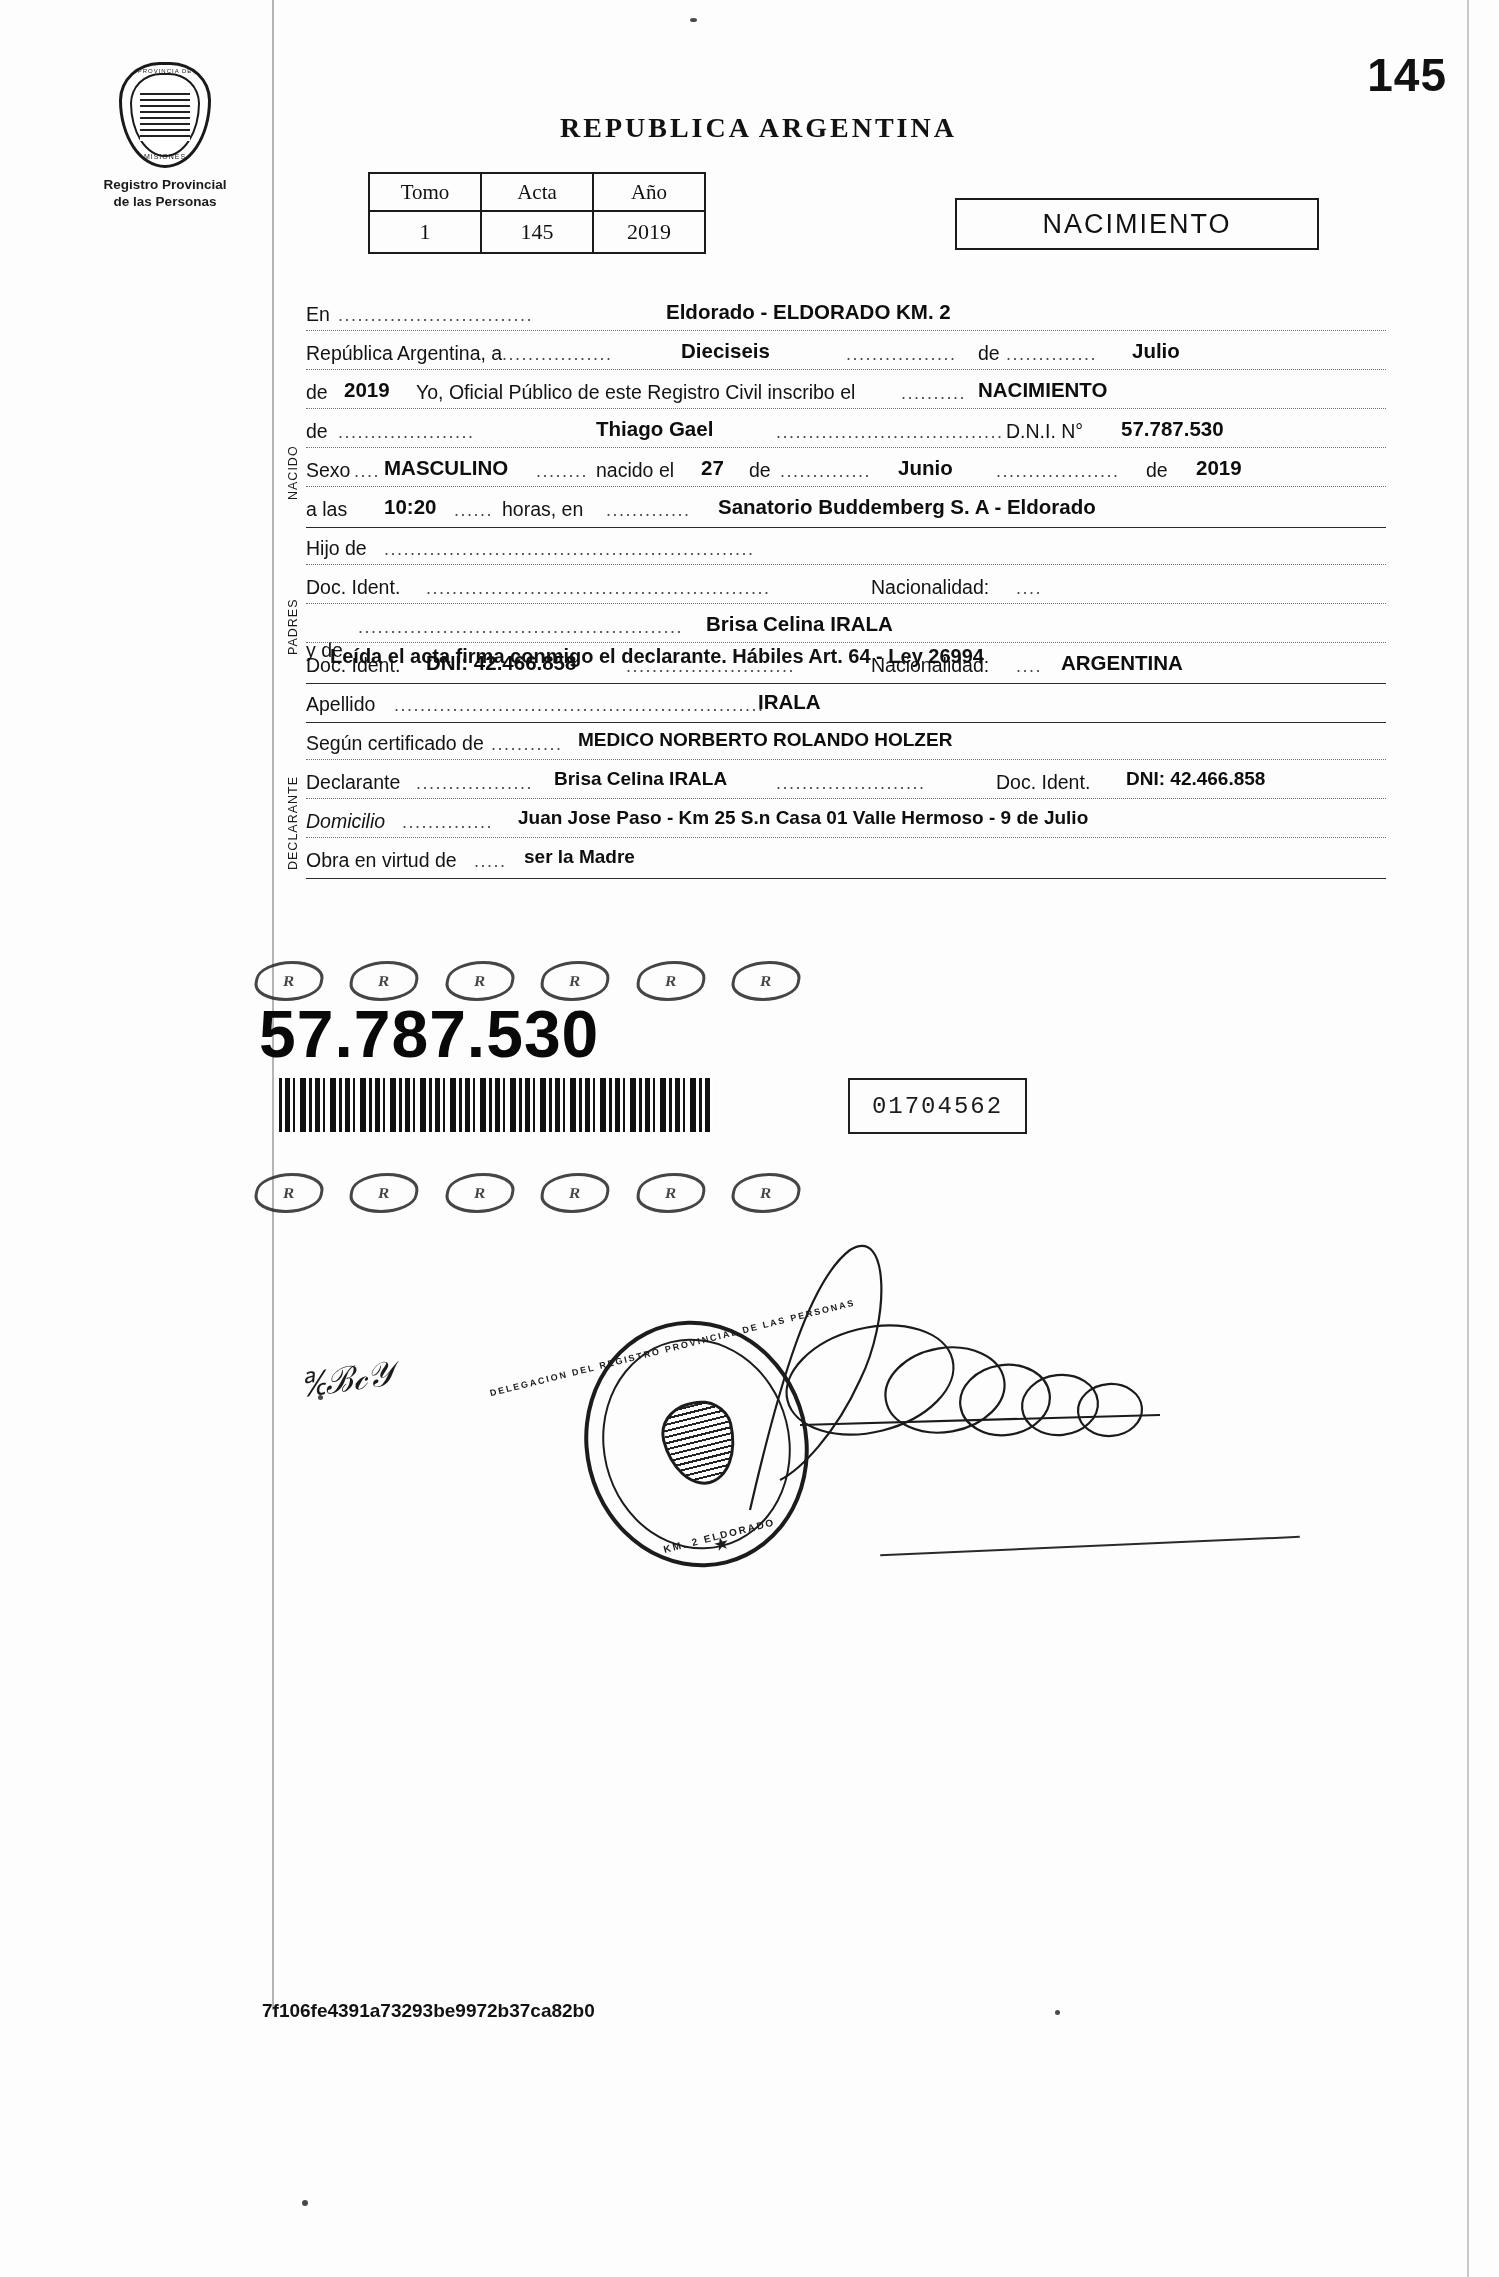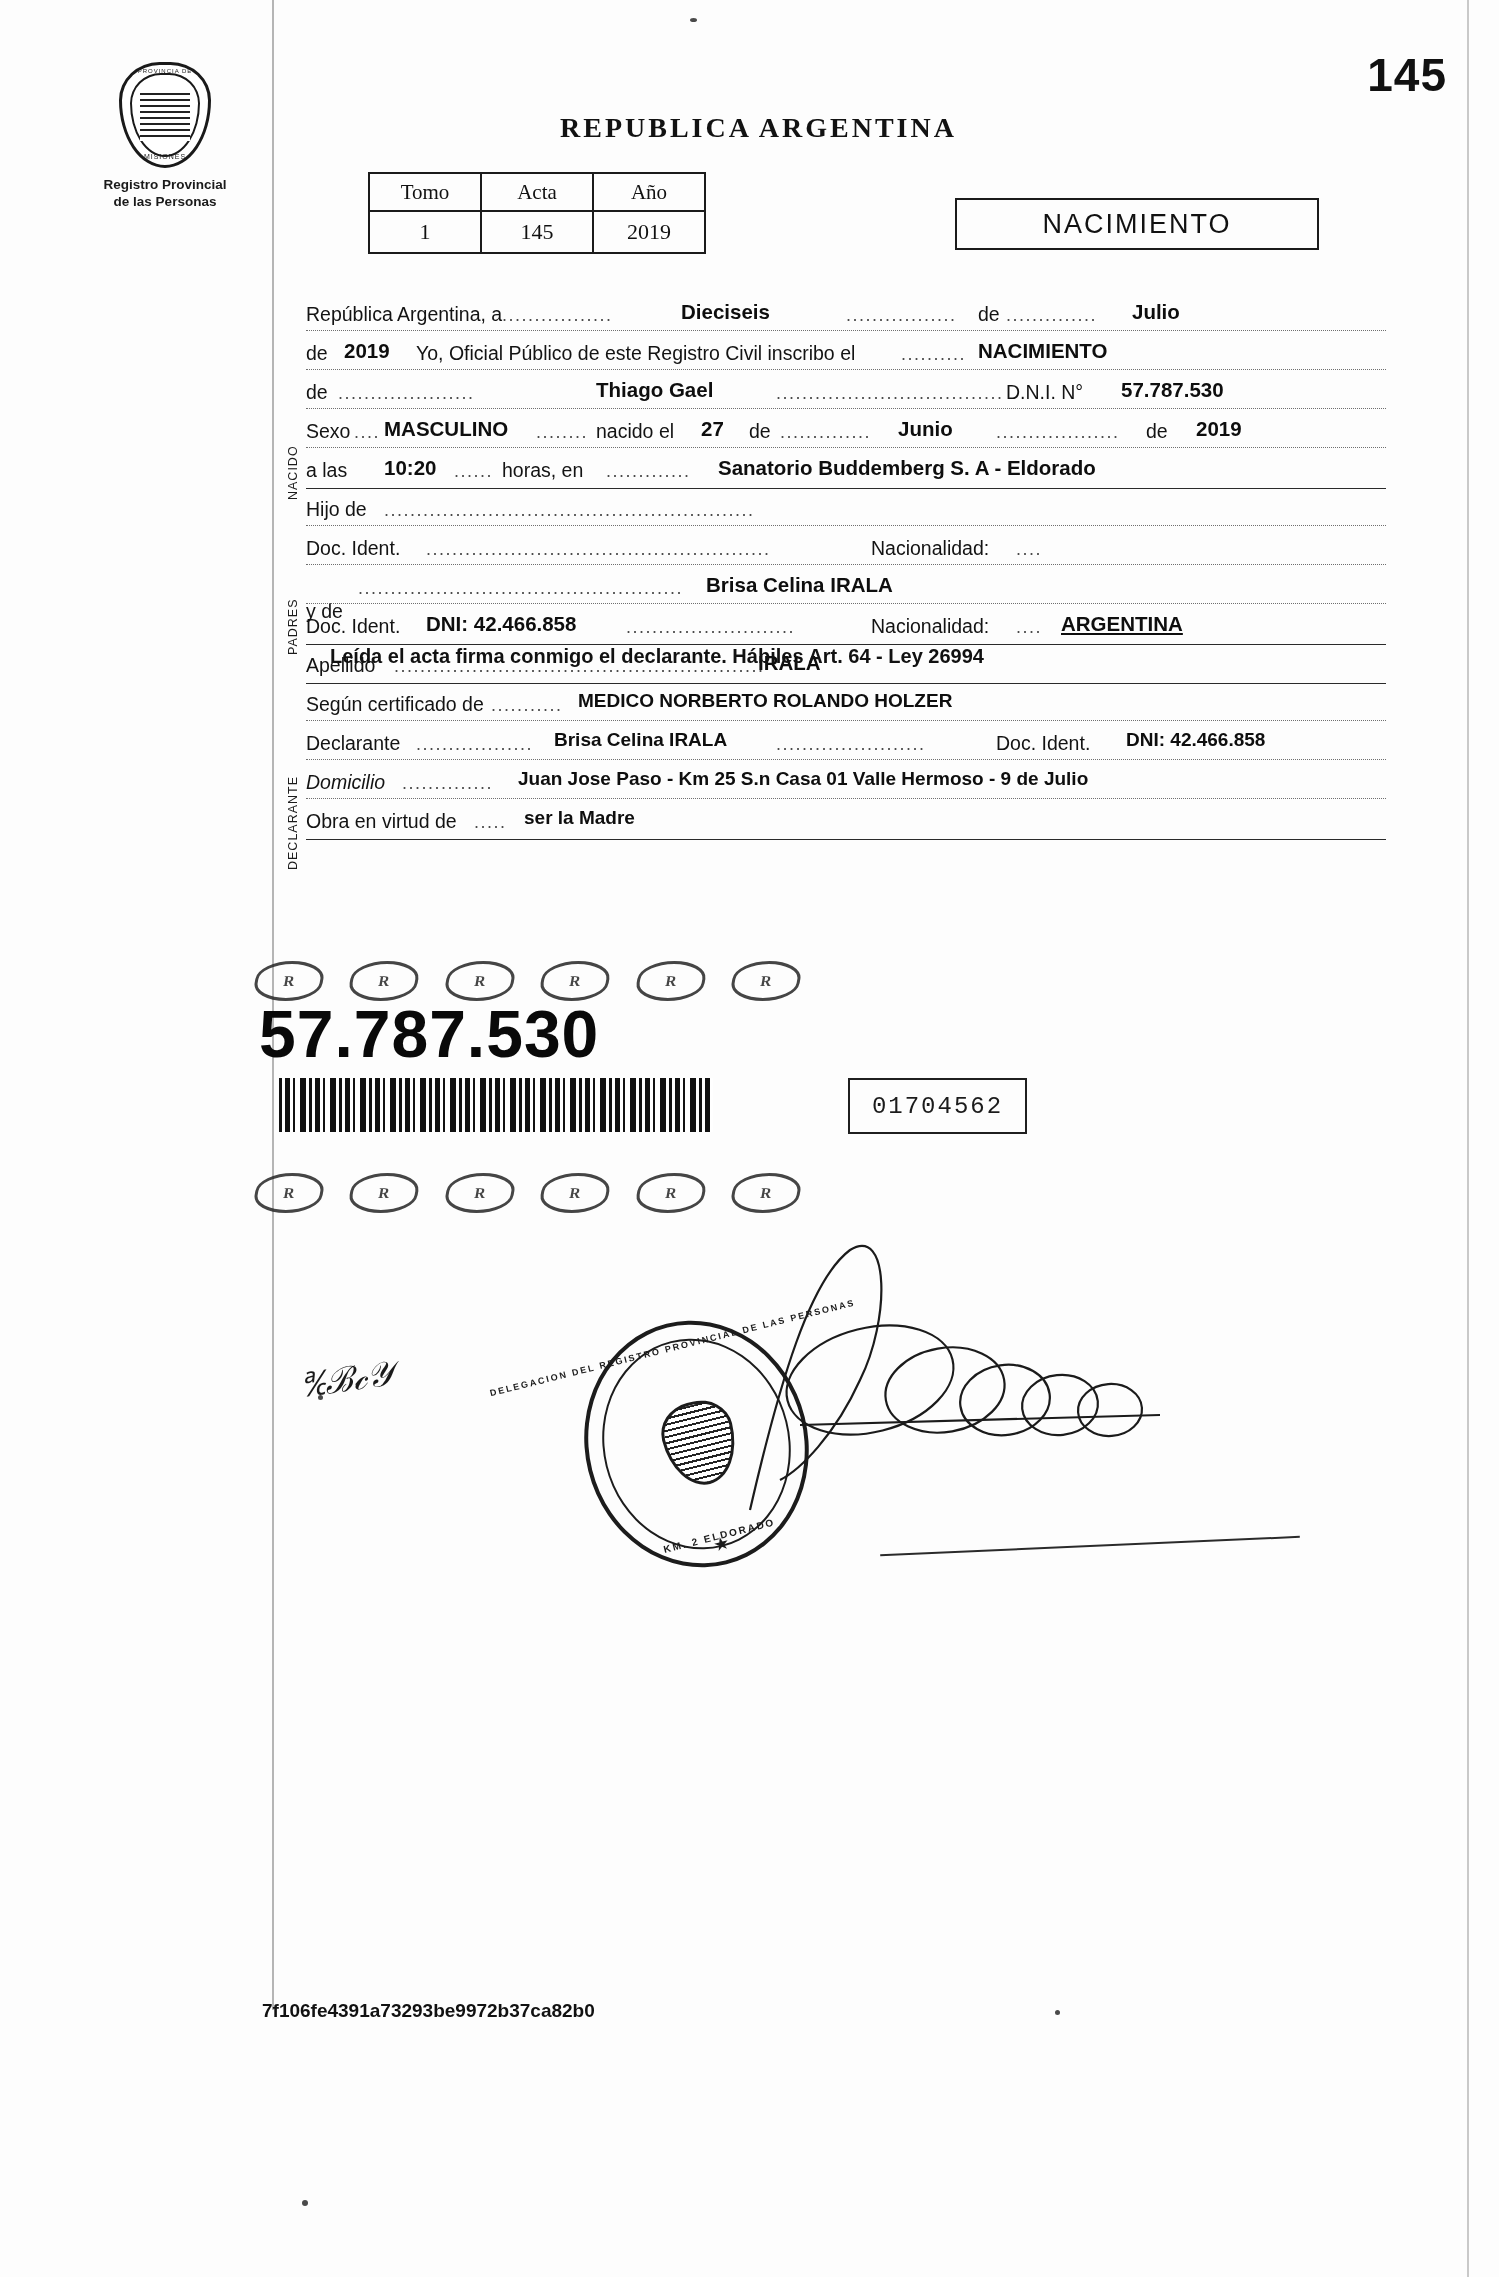--- a/index.html
+++ b/index.html
@@ -450,20 +450,26 @@
   <div class="nac-box">
     <span>NACIMIENTO</span>
   </div>
 
   <div class="vlabel" style="left:286px; top:500px;">NACIDO</div>
   <div class="vlabel" style="left:286px; top:655px;">PADRES</div>
   <div class="vlabel" style="left:286px; top:870px;">DECLARANTE</div>
 
   <div class="form">
 
+    <div class="line">
+      <span class="abs lbl" style="left:0; top:3px;">En</span>
+      <span class="abs dots" style="left:32px; top:5px;">..............................</span>
+      <span class="abs fill" style="left:360px; top:0;">Eldorado - ELDORADO KM. 2</span>
+      <span class="rule-dot" style="left:0; top:30px; width:1080px;"></span>
+    </div>
 
     <div class="line">
       <span class="abs lbl" style="left:0; top:3px;">República Argentina, a</span>
       <span class="abs dots" style="left:196px; top:5px;">.................</span>
       <span class="abs fill" style="left:375px; top:0;">Dieciseis</span>
       <span class="abs dots" style="left:540px; top:5px;">.................</span>
       <span class="abs lbl" style="left:672px; top:3px;">de</span>
       <span class="abs dots" style="left:700px; top:5px;">..............</span>
       <span class="abs fill" style="left:826px; top:0;">Julio</span>
       <span class="rule-dot" style="left:0; top:30px; width:1080px;"></span>
@@ -537,21 +543,21 @@
       <span class="abs fill" style="left:400px; top:0;">Brisa Celina IRALA</span>
       <span class="rule-dot" style="left:0; top:30px; width:1080px;"></span>
     </div>
 
     <div class="line">
       <span class="abs lbl" style="left:0; top:3px;">Doc. Ident.</span>
       <span class="abs fill" style="left:120px; top:0;">DNI: 42.466.858</span>
       <span class="abs dots" style="left:320px; top:5px;">..........................</span>
       <span class="abs lbl" style="left:565px; top:3px;">Nacionalidad:</span>
       <span class="abs dots" style="left:710px; top:5px;">....</span>
-      <span class="abs fill" style="left:755px; top:0;text-decoration:underline;">ARGENTINA</span>
+      <span class="abs fill" style="left:755px; top:0;">ARGENTINA</span>
       <span class="rule-h" style="left:0; top:32px; width:1080px;"></span>
     </div>
 
     <div class="line">
       <span class="abs lbl" style="left:0; top:3px;">Apellido</span>
       <span class="abs dots" style="left:88px; top:5px;">.........................................................</span>
       <span class="abs fill" style="left:452px; top:0;">IRALA</span>
       <span class="rule-h" style="left:0; top:32px; width:1080px;"></span>
     </div>
 

